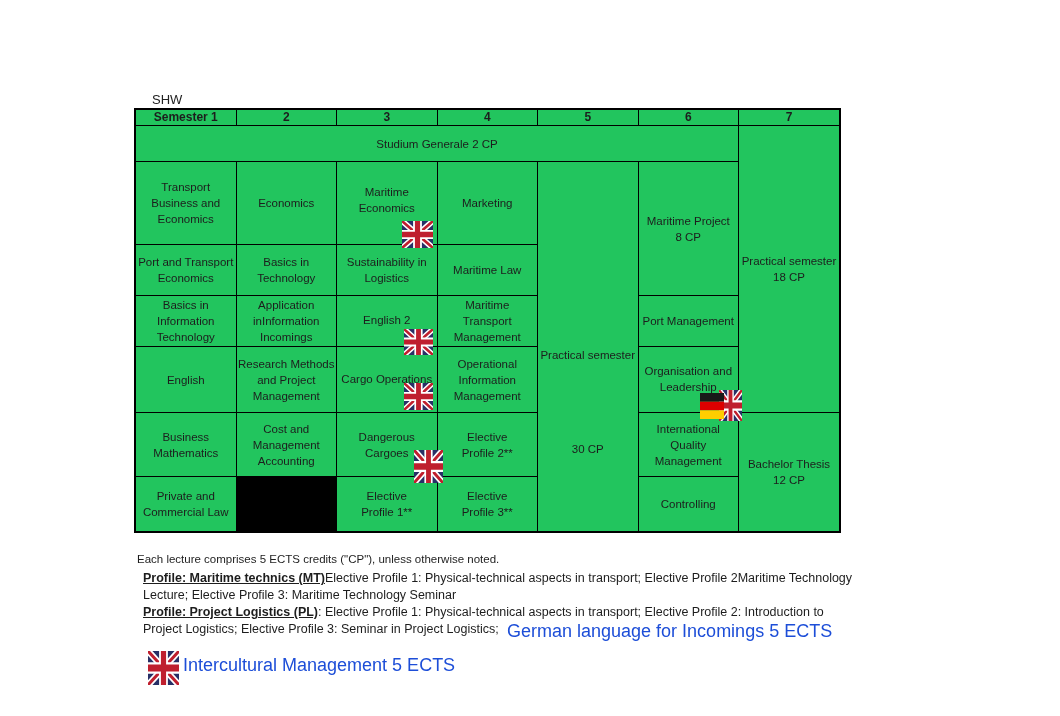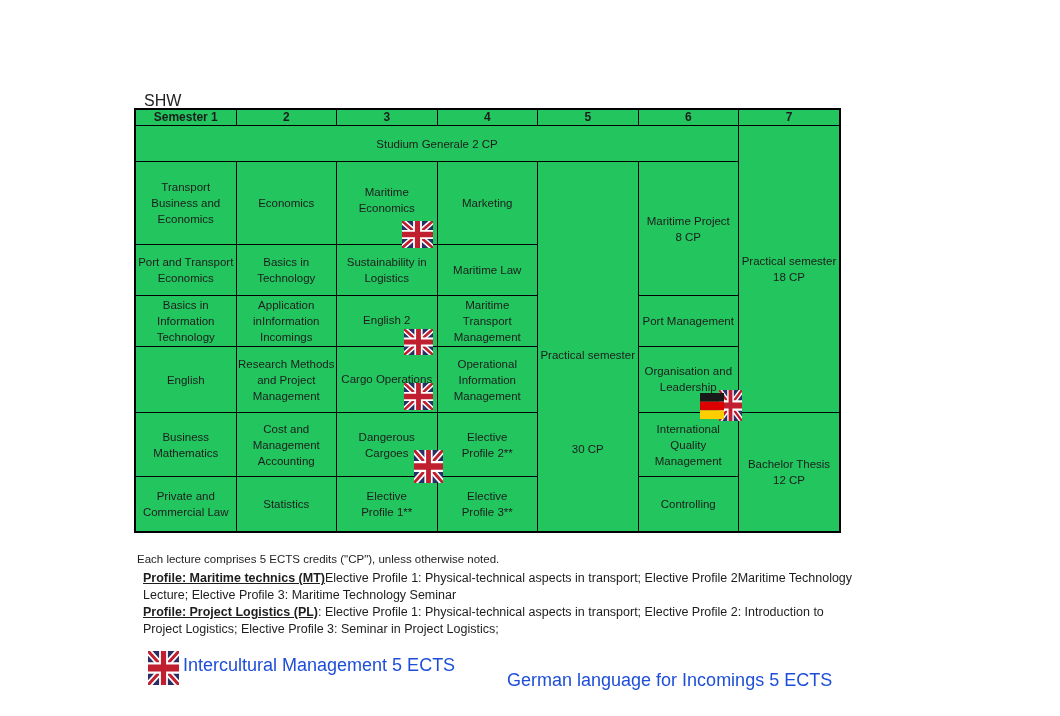--- a/index.html
+++ b/index.html
@@ -2,21 +2,21 @@
 <html><head>
 <meta charset="utf-8">
 <style>
   * { margin:0; padding:0; box-sizing:border-box; }
   html,body { background:#ffffff; }
   .page {
     position:relative; width:1060px; height:716px; background:#ffffff;
     font-family:"Liberation Sans", sans-serif; color:#1d1d1d; overflow:hidden;
   }
   .corner-label {
-    position:absolute; left:144px; top:92px; font-size:16px; color:#222;
+    position:absolute; left:152px; top:92px; font-size:13px; color:#222;
   }
   
   .curriculum {
     position:absolute; left:134px; top:108px;
     display:grid;
     grid-template-columns:99.5px 99.5px 99.5px 99.5px 99.5px 99.5px 100px;
     grid-template-rows:15px 35px 82px 50px 50px 65px 63px 54px;
     gap:1px; background:#000; border:2px solid #000;
   }
   .cell {
@@ -79,21 +79,20 @@
 Technology</div>
     <div class="cell" style="grid-area:5/2">Application
 inInformation
 Incomings</div>
     <div class="cell" style="grid-area:6/2">Research Methods
 and Project
 Management</div>
     <div class="cell" style="grid-area:7/2">Cost and
 Management
 Accounting</div>
-    <div class="cell" style="grid-area:8/2">Statistics</div>
 
     <div class="cell" style="grid-area:3/3;justify-content:flex-start;padding-top:22px">Maritime
 Economics</div>
     <div class="cell" style="grid-area:4/3">Sustainability in
 Logistics</div>
     <div class="cell" style="grid-area:5/3;justify-content:flex-start;padding-top:16px">English 2</div>
     <div class="cell" style="grid-area:7/3">Dangerous
 Cargoes</div>
     <div class="cell" style="grid-area:6/3;justify-content:flex-start;padding-top:24px">Cargo Operations</div>
     <div class="cell" style="grid-area:8/3">Elective
@@ -191,15 +190,15 @@
   <div class="flag" style="left:148px;top:651px;width:31px;height:34px">
     <svg viewBox="0 0 60 50" preserveAspectRatio="none">
       <rect width="60" height="50" fill="#272f66"></rect>
       <path d="M0,0 60,50 M60,0 0,50" fill="none" stroke-width="11" stroke="#ffffff"></path>
       <path d="M0,0 60,50 M60,0 0,50" fill="none" stroke-width="5" stroke="#bf1f2e"></path>
       <path d="M30,0 V50 M0,25 H60" fill="none" stroke-width="17" stroke="#ffffff"></path>
       <path d="M30,0 V50 M0,25 H60" fill="none" stroke-width="10" stroke="#bf1f2e"></path>
     </svg>
   </div>
   <div class="legend-text" style="left:183px;top:655px">Intercultural Management 5 ECTS</div>
-  <div class="legend-text" style="left:507px;top:670px">German language for Incomings 5 ECTS</div>
+  <div class="legend-text" style="left:507px;top:621px">German language for Incomings 5 ECTS</div>
 
 </div>
 
 </body></html>

